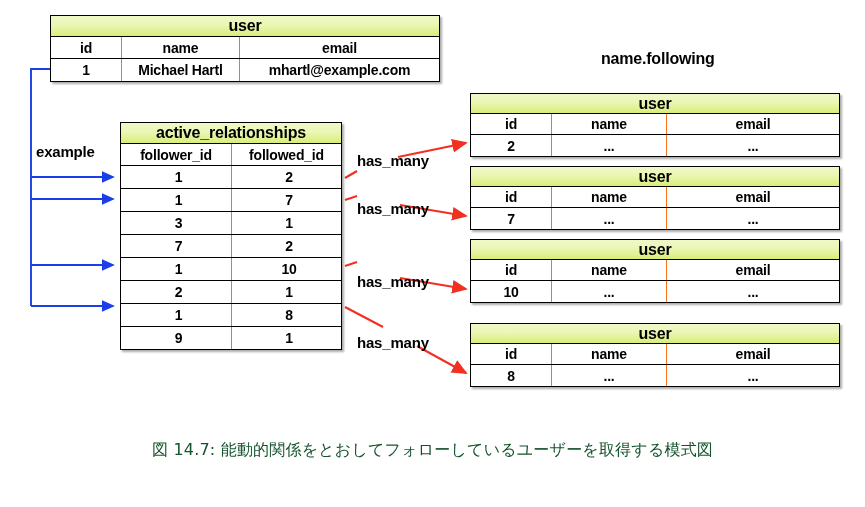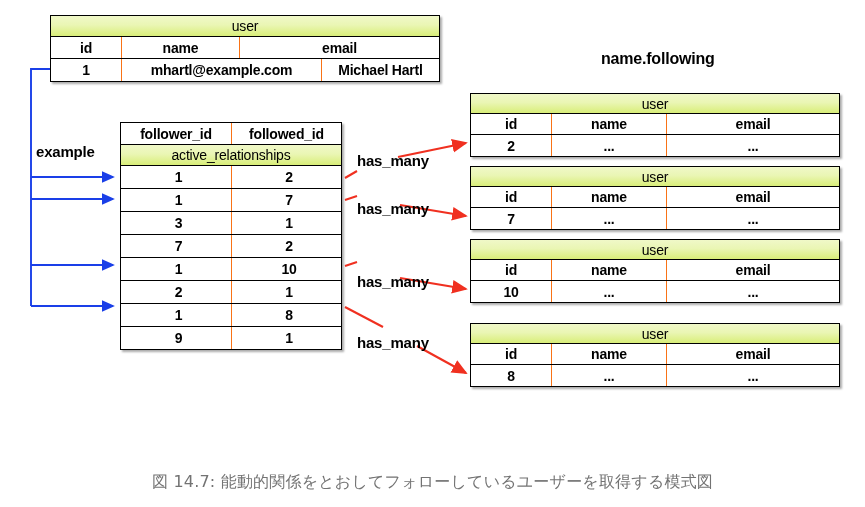--- a/index.html
+++ b/index.html
@@ -28,40 +28,40 @@
     box-sizing:border-box;
     display:flex;align-items:center;justify-content:center;
     font-size:14px;font-weight:bold;color:#000;
     letter-spacing:-0.2px;
     overflow:hidden;white-space:nowrap;
   }
   .tbl .cell + .cell{border-left:1px solid #f97316;}
   .title-row{
     background:linear-gradient(to bottom,#f0f8c8 0%,#eaf6b4 45%,#d9ee7a 99%,#cfe85f 100%);
   }
-  .title-row .cell{font-size:14px;font-weight:normal;}
+  .title-row .cell{font-size:16px;font-weight:bold;}
   .hdr-row .cell{font-size:14px;font-weight:bold;}
   .val-blue{color:#0f2fe8;}
   .val-red{color:#e8260c;}
   .val-plain{color:#000;font-weight:bold;}
   .val-left{justify-content:flex-start;padding-left:5px;}
   .dots{font-size:14px;font-weight:bold;color:#000;letter-spacing:1px;}
 
   
   .lbl{
     position:absolute;
     font-size:15px;font-weight:bold;color:#000;
     white-space:nowrap;z-index:4;letter-spacing:-0.2px;
   }
   .lbl-hm{font-size:15px;}
 
   
   .caption{
-    position:absolute;left:0;top:472px;width:865px;
-    text-align:center;font-size:16px;color:#737373;font-weight:normal;
+    position:absolute;left:0;top:440px;width:865px;
+    text-align:center;font-size:16px;color:#14532d;font-weight:normal;
     font-family:"DejaVu Sans",sans-serif;
     letter-spacing:0.2px;
   }
 </style>
 </head>
 <body>
 
 <div class="canvas">
 
   <svg class="wires" viewBox="0 0 865 507">
@@ -101,36 +101,36 @@
     <div class="trow title-row">
       <div class="cell" style="width:100%;height:20px;">user</div>
     </div>
     <div class="trow hdr-row">
       <div class="cell" style="width:70px;height:21px;">id</div>
       <div class="cell" style="width:118px;height:21px;">name</div>
       <div class="cell" style="flex:1;height:21px;">email</div>
     </div>
     <div class="trow">
       <div class="cell val-blue" style="width:70px;height:22px;">1</div>
+      <div class="cell val-plain" style="width:118px;height:22px;">Michael Hartl</div>
       <div class="cell val-plain" style="flex:1;height:22px;">mhartl@example.com</div>
-      <div class="cell val-plain" style="width:118px;height:22px;">Michael Hartl</div>
     </div>
   </div>
 
   <div class="lbl" style="left:36px;top:143px;">example</div>
 
   <div class="lbl" style="left:601px;top:50px;font-size:16px;">name.following</div>
 
   <div class="tbl" style="left:120px;top:122px;width:222px;">
+    <div class="trow title-row">
+      <div class="cell" style="width:100%;height:20px;">active_relationships</div>
+    </div>
     <div class="trow hdr-row">
       <div class="cell" style="width:110px;height:21px;">follower_id</div>
       <div class="cell" style="flex:1;height:21px;">followed_id</div>
-    </div>
-    <div class="trow title-row">
-      <div class="cell" style="width:100%;height:20px;">active_relationships</div>
     </div>
 
     <div class="trow">
       <div class="cell val-left val-blue" style="width:110px;height:22px;">1</div>
       <div class="cell val-left val-red" style="flex:1;height:22px;">2</div>
     </div>
     <div class="trow">
       <div class="cell val-left val-blue" style="width:110px;height:22px;">1</div>
       <div class="cell val-left val-red" style="flex:1;height:22px;">7</div>
     </div>

